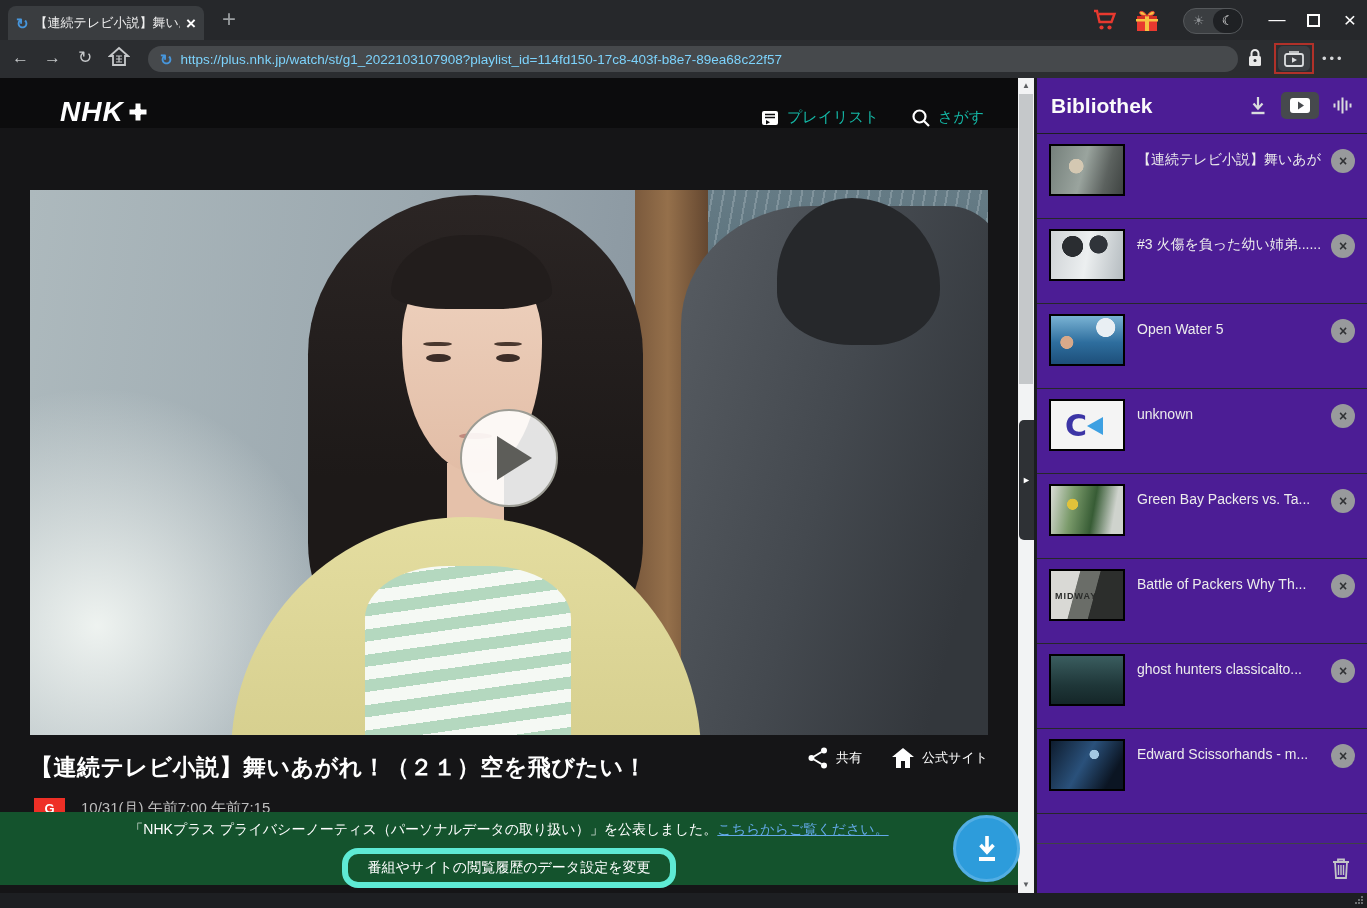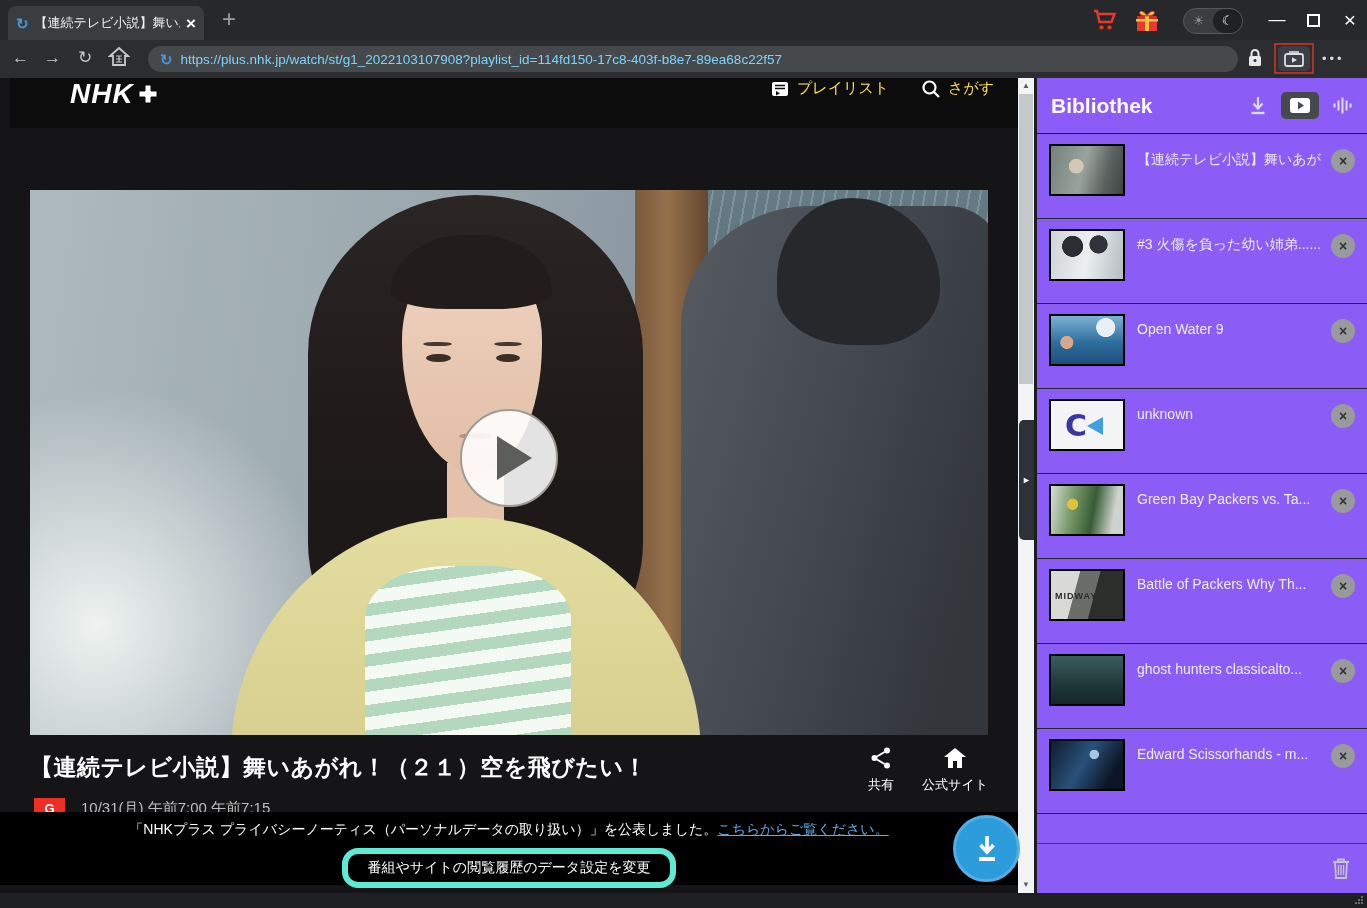--- a/index.html
+++ b/index.html
@@ -27,23 +27,23 @@
   .nav-glyph { position:absolute; top:8px; font-size:17px; color:#c6c8ca; line-height:1.2; }
   .url-pill { position:absolute; left:148px; top:6px; width:1090px; height:26px; background:#46494c; border-radius:14px; display:flex; align-items:center; padding:0 12px; gap:8px; overflow:hidden; }
   .url-text { color:#7dd3fc; font-size:13.5px; white-space:nowrap; overflow:hidden; }
   .lock-i { position:absolute; left:1246px; top:7px; }
   .grab-hl { position:absolute; left:1274px; top:3px; width:40px; height:31px; border:2px solid #b13129; display:flex; align-items:center; justify-content:center; }
   .grab-btn { width:32px; height:25px; background:#3c3f43; border-radius:5px; display:flex; align-items:center; justify-content:center; }
   .menu-dots { position:absolute; left:1322px; top:11px; color:#d4d6d8; font-size:13px; letter-spacing:3px; }
 
   
   .main { position:absolute; left:0; top:78px; width:1034px; height:815px; background:#151517; overflow:hidden; }
-  .nhk-header { position:absolute; top:0; left:0; width:1114px; height:50px; background:#0c0c0d; display:flex; align-items:flex-start;margin-left:10px; }
+  .nhk-header { position:absolute; top:0; left:0; width:1114px; height:50px; background:#0c0c0d; display:flex; align-items:flex-end; }
   .nhk-logo { margin-left:60px; display:flex; align-items:center; gap:2px; font-style:italic; font-weight:bold; font-size:28px; letter-spacing:1px; color:#fff; }
-  .nhk-nav { margin-left:auto; margin-right:42px; display:flex; gap:32px; align-items:center; font-size:15px; color:#fde047; }
+  .nhk-nav { margin-left:auto; margin-right:42px; display:flex; gap:32px; align-items:center; font-size:15px; color:#14b8a6; }
   .nav-item { display:flex; align-items:center; gap:7px; }
   .gear-glyph { font-size:21px; line-height:1; }
 
   .program-row { position:absolute; top:50px; left:0; width:1018px; height:60px; background:#141416; border-bottom:1px solid #2b2b2d; display:flex; align-items:center; padding-left:30px; gap:14px; }
   .program-thumb { width:38px; height:38px; border-radius:4px; position:relative; overflow:hidden; background:linear-gradient(195deg,#c4ecf8 0%,#8fd0ee 45%,#56aede 100%); }
   .program-thumb i { position:absolute; left:10px; top:7px; width:7px; height:26px; background:#fdfdfd; border-radius:4px; transform:rotate(38deg); }
   .program-title { font-size:19px; font-weight:bold; color:#fff; }
   .ep-count { display:flex; align-items:center; gap:5px; color:#cccccc; font-size:15px; margin-left:6px; }
 
   
@@ -72,42 +72,42 @@
   .sc-brow { top:27.8%; width:3%; height:.9%; background:#4a382e; border-radius:40%; }
   .sc-eye { top:30%; width:2.6%; height:1.6%; background:#3c2d27; border-radius:50%; }
   .sc-mouth { left:44.8%; top:44.5%; width:3.4%; height:1.1%; background:#c08a7e; border-radius:50%; }
   .play-btn { left:50%; top:49.2%; width:98px; height:98px; margin:-49px 0 0 -49px; border-radius:50%;
     background:rgba(255,255,255,.88); border:2px solid #9c9c94; display:flex; align-items:center; justify-content:center; z-index:5; }
   .play-tri { width:0; height:0; border-left:35px solid #5d5d59; border-top:22px solid transparent; border-bottom:22px solid transparent; margin-left:11px; }
 
   .title-row { position:absolute; left:30px; top:662px; width:958px; display:flex; align-items:flex-start; }
   .video-title { font-size:23px; font-weight:bold; color:#fff; flex:1; padding-top:12px; letter-spacing:.5px; }
   .actions { display:flex; gap:28px; padding-top:6px; }
-  .action { display:flex; flex-direction:column; align-items:center; gap:6px; color:#fff; font-size:13px; }
+  .action { display:flex; flex-direction:row; align-items:center; gap:6px; color:#fff; font-size:13px; }
 
   .meta-row { position:absolute; left:34px; top:720px; display:flex; gap:16px; align-items:center; }
   .rating { background:#ee2f26; color:#fff; width:31px; height:21px; font-size:13px; font-weight:bold; text-align:center; line-height:21px; }
   .air-time { color:#bdbdbd; font-size:15px; }
 
-  .notice { position:absolute; left:0; top:734px; width:1018px; height:73px; background:#000000; text-align:center; z-index:6; }
+  .notice { position:absolute; left:0; top:734px; width:1018px; height:73px; background:#14532d; text-align:center; z-index:6; }
   .notice-line { margin-top:9px; font-size:14px; color:#fff; }
   .notice-link { color:#63a9e8; text-decoration:underline; }
   .notice-btn { display:inline-block; margin-top:9px; border:6px solid #5eead4; border-radius:16px; padding:5px 20px; font-size:14px; color:#fff; background:transparent; }
 
   .fab { position:absolute; left:953px; top:737px; width:67px; height:67px; border-radius:50%; background:#2d9cdb; border:3px solid #52aee4; display:flex; align-items:center; justify-content:center; z-index:7; }
 
   
   .scrollbar { position:absolute; right:0; top:0; width:16px; height:815px; background:#f2f3f4; }
   .sb-up, .sb-down { position:absolute; left:0; width:16px; height:16px; text-align:center; font-size:8px; color:#5b5e61; line-height:16px; }
   .sb-up { top:0; } .sb-down { bottom:0; }
   .sb-thumb { position:absolute; top:16px; left:1px; width:14px; height:290px; background:#c5c8ca; }
   .panel-handle { position:absolute; right:0; top:342px; width:15px; height:120px; background:#2e3135; border-radius:5px 0 0 5px; display:flex; align-items:center; justify-content:center; color:#fff; font-size:9px; z-index:8; }
 
   
-  .sidebar { position:absolute; left:1037px; top:78px; width:330px; height:815px; background:#8b5cf6; }
+  .sidebar { position:absolute; left:1037px; top:78px; width:330px; height:815px; background:#4c1d95; }
   .side-header { height:55px; display:flex; align-items:center; padding:0 14px; }
   .side-title { font-size:21px; font-weight:bold; color:#fafafa; }
   .side-icons { margin-left:auto; display:flex; align-items:center; gap:13px; }
   .icon-btn { display:flex; align-items:center; justify-content:center; }
   .icon-btn.active { background:#46494d; border-radius:5px; padding:5px 8px; }
   .side-sep { height:1px; background:#1d1f22; }
   .item { position:relative; height:85px; border-bottom:1px solid #26282a; }
   .item-thumb { position:absolute; left:12px; top:10px; width:76px; height:52px; background:#000; padding:2px; }
   .item-thumb > div { width:100%; height:100%; position:relative; overflow:hidden; }
   .item-title { position:absolute; left:100px; top:17px; right:46px; font-size:14px; color:#ececec; white-space:nowrap; overflow:hidden; }
@@ -347,21 +347,21 @@
     <div class="item-thumb">
         <div class="t2"></div>
       </div>
     <span class="item-title">#3 火傷を負った幼い姉弟......</span>
     <span class="item-close">×</span>
   </div>
   <div class="item">
     <div class="item-thumb">
         <div class="t3"></div>
       </div>
-    <span class="item-title">Open Water 9</span>
+    <span class="item-title">Open Water 5</span>
     <span class="item-close">×</span>
   </div>
   <div class="item">
     <div class="item-thumb">
         <div class="t4">
           <span class="logo-c">C</span>
           <span class="logo-tri"></span>
         </div>
       </div>
     <span class="item-title">unknown</span>

